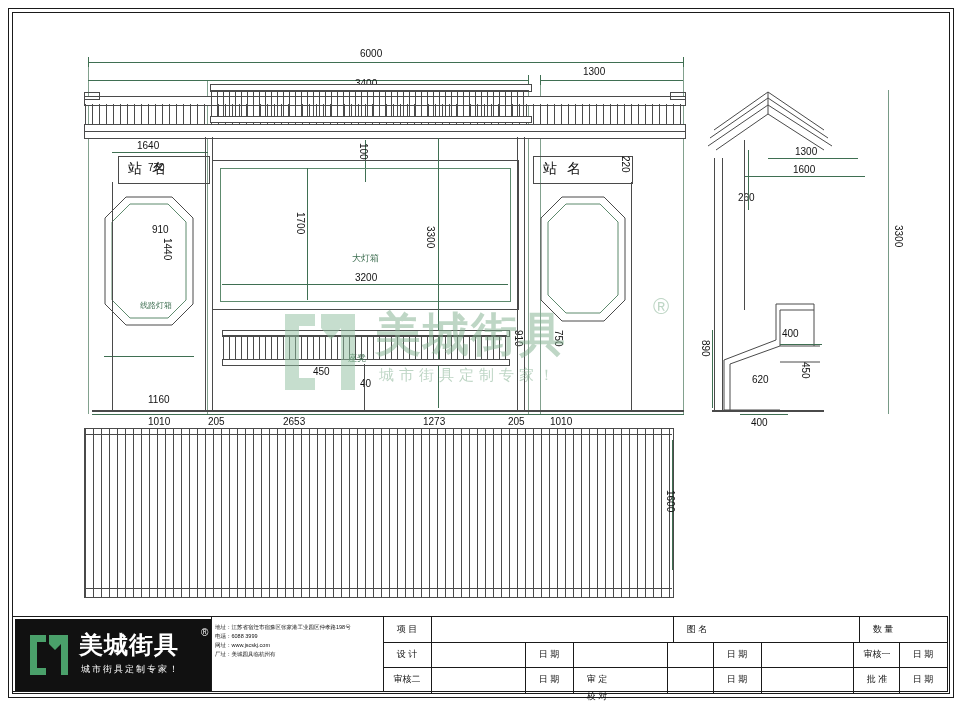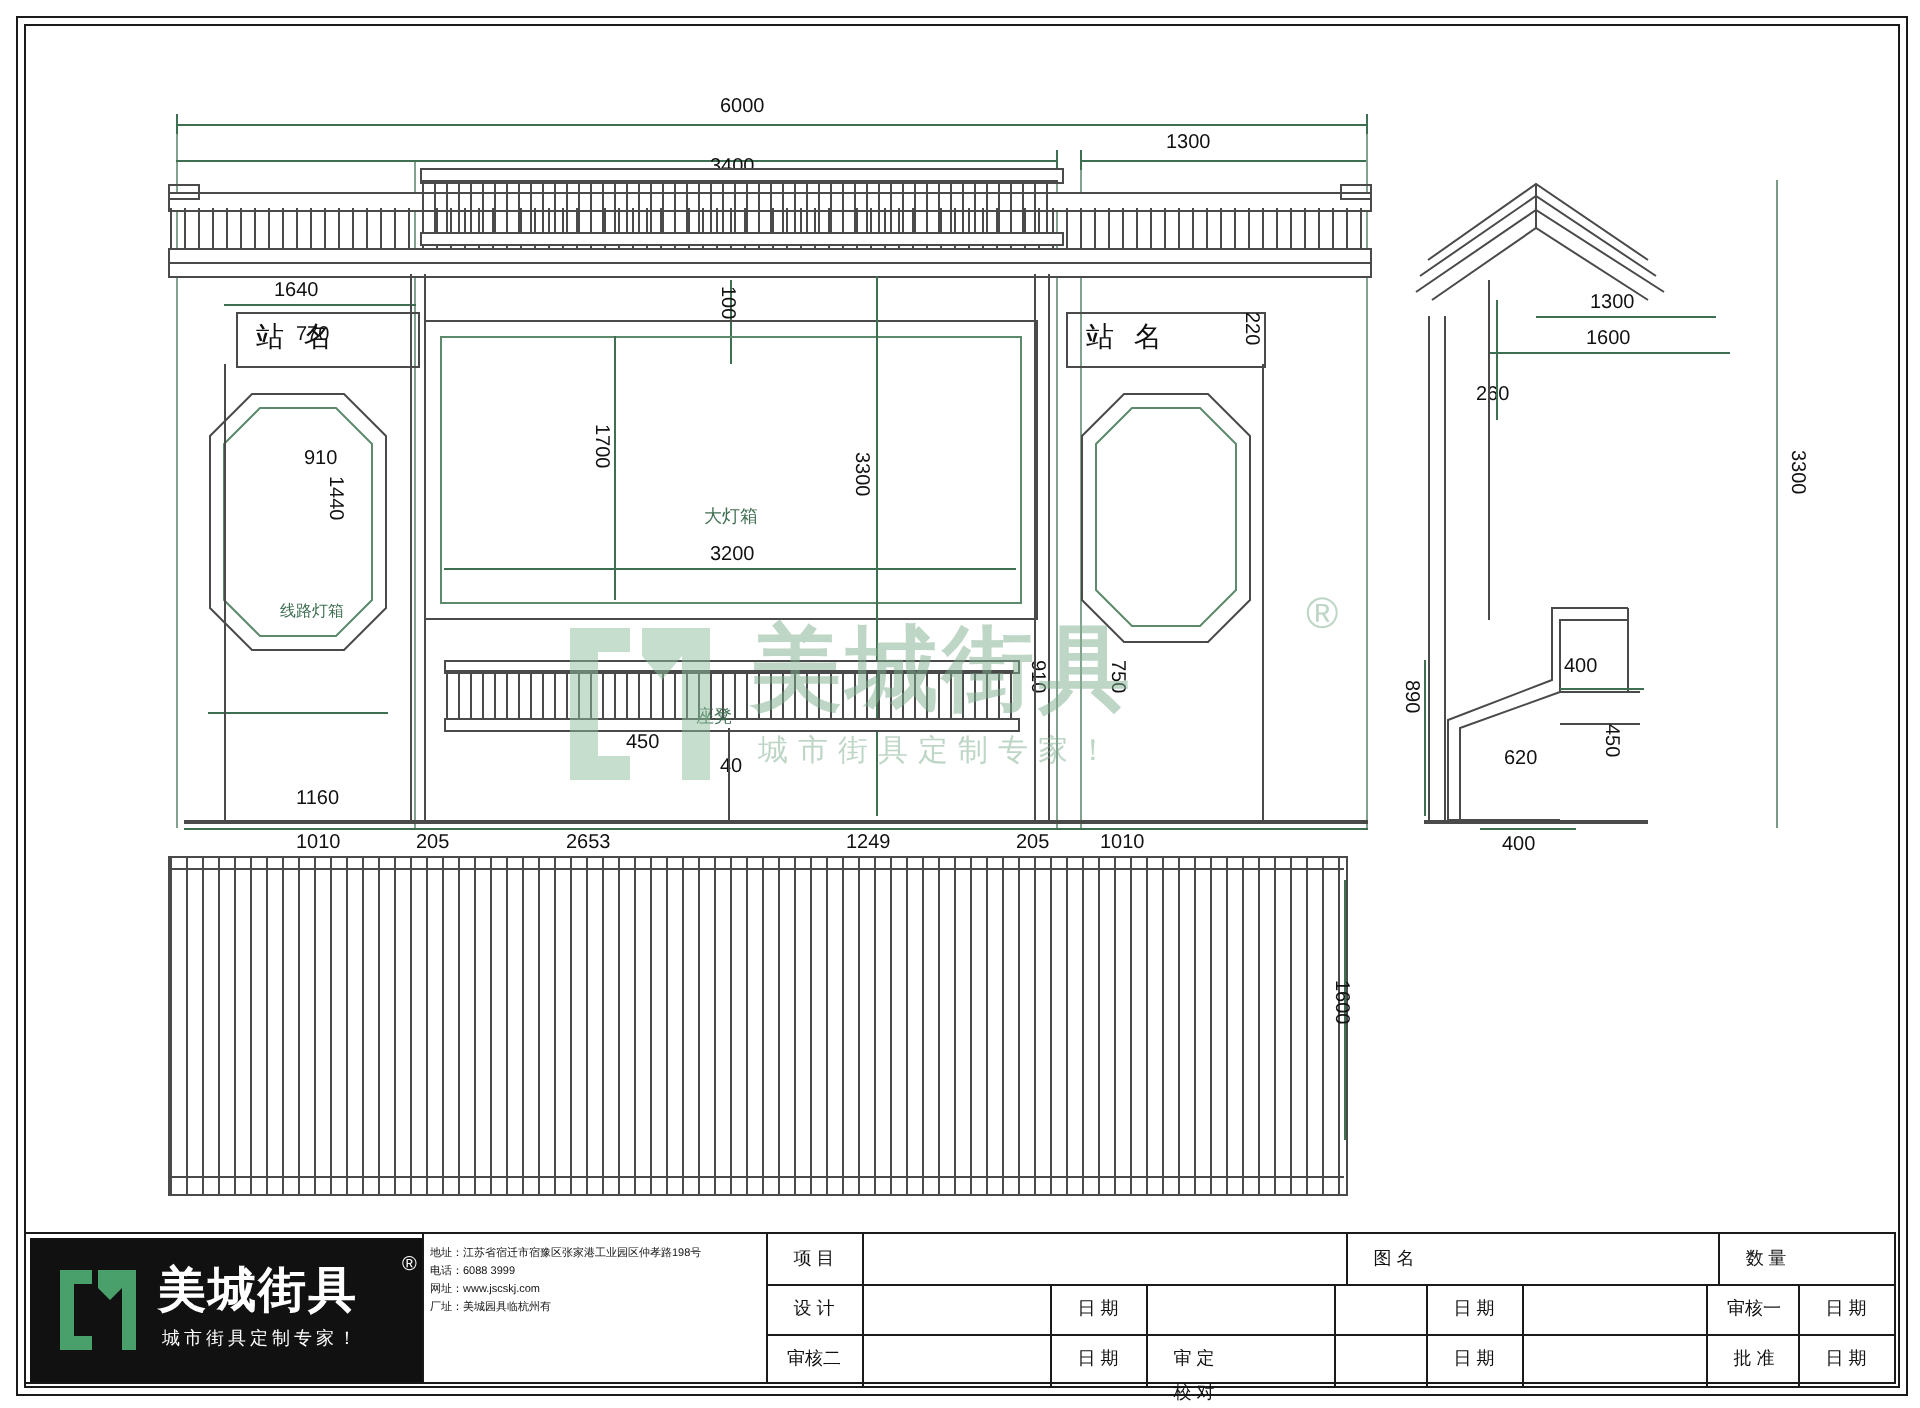--- a/index.html
+++ b/index.html
@@ -163,21 +163,21 @@
   <div class="ln ln-v" style="left:524px;top:137px;height:273px;background:#4a4a4a;"></div>
   <div class="ln ln-v" style="left:631px;top:182px;height:228px;background:#4a4a4a;"></div>
   <div class="ln ln-v" style="left:364px;top:364px;height:46px;background:#4a4a4a;"></div>
 
   <div class="ln ln-h" style="left:92px;top:410px;width:592px;background:#4a4a4a;height:2px;"></div>
 
   <div class="ln ln-h" style="left:92px;top:414px;width:592px;"></div>
   <div class="dimtxt" style="left:148px;top:416px;">1010</div>
   <div class="dimtxt" style="left:208px;top:416px;">205</div>
   <div class="dimtxt" style="left:283px;top:416px;">2653</div>
-  <div class="dimtxt" style="left:423px;top:416px;">1249</div>
+  <div class="dimtxt" style="left:423px;top:416px;">1273</div>
   <div class="dimtxt" style="left:508px;top:416px;">205</div>
   <div class="dimtxt" style="left:550px;top:416px;">1010</div>
 
   <svg style="position:absolute;left:706px;top:88px;width:190px;height:70px;">
     <polyline points="8,42 62,4 118,42" fill="none" stroke="#4a4a4a" stroke-width="1"></polyline>
     <polyline points="4,50 62,10 122,50" fill="none" stroke="#4a4a4a" stroke-width="1"></polyline>
     <polyline points="2,58 62,17 126,58" fill="none" stroke="#4a4a4a" stroke-width="1"></polyline>
     <polyline points="10,62 62,26 118,62" fill="none" stroke="#4a4a4a" stroke-width="1"></polyline>
     <line x1="62" y1="4" x2="62" y2="26" stroke="#4a4a4a" stroke-width="1"></line>
   </svg>

